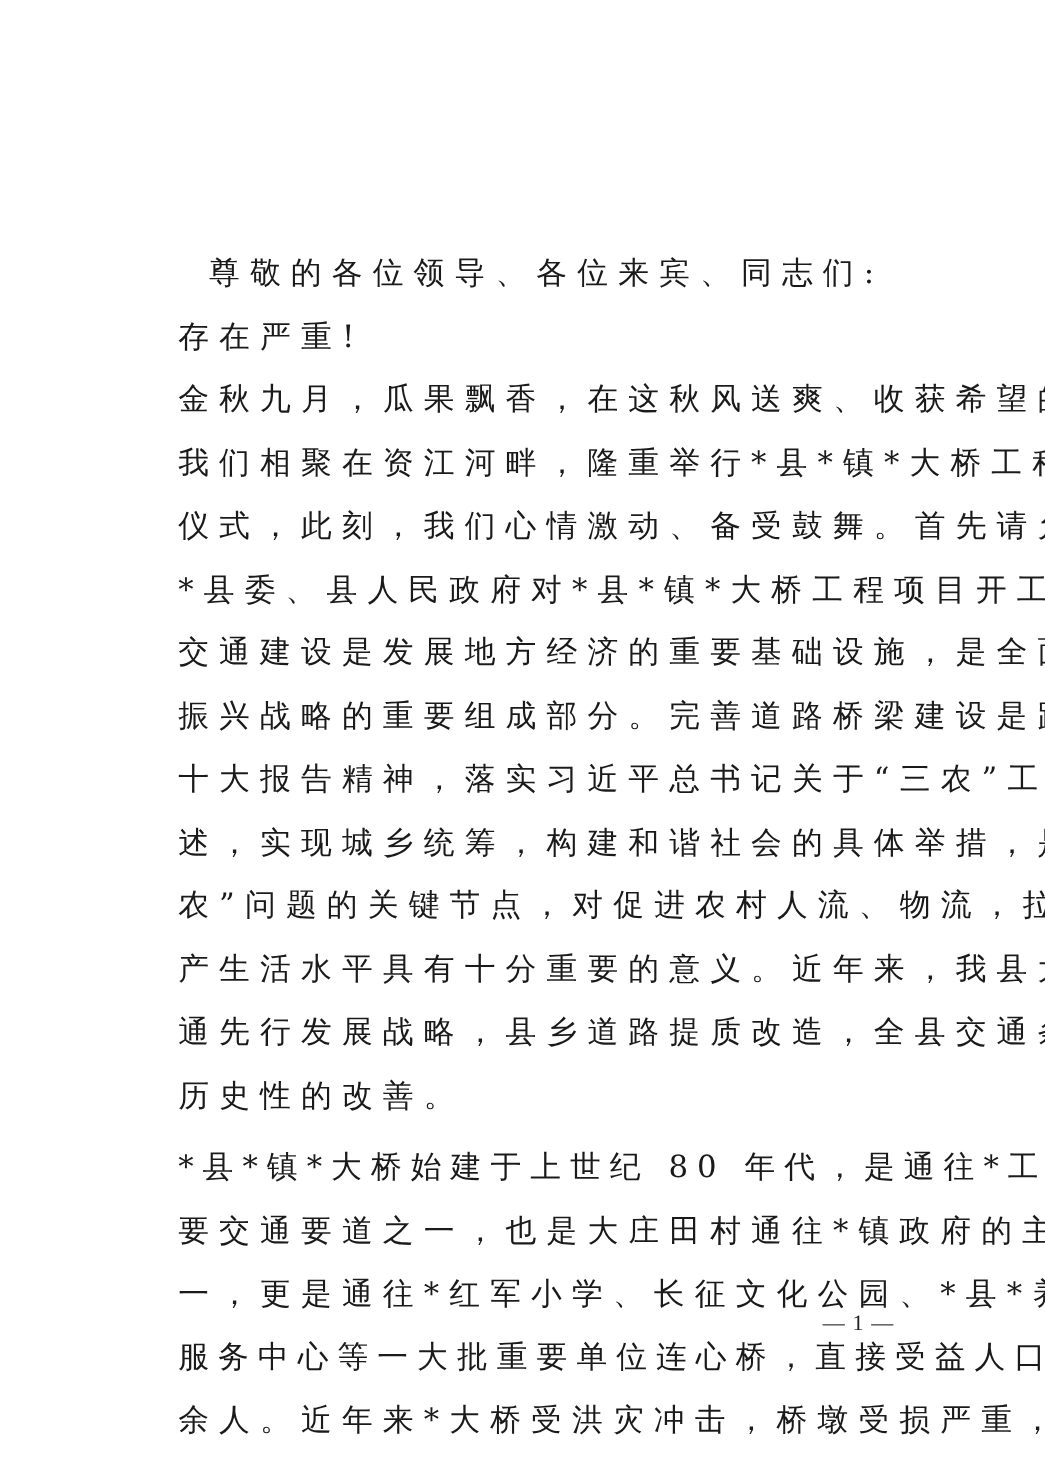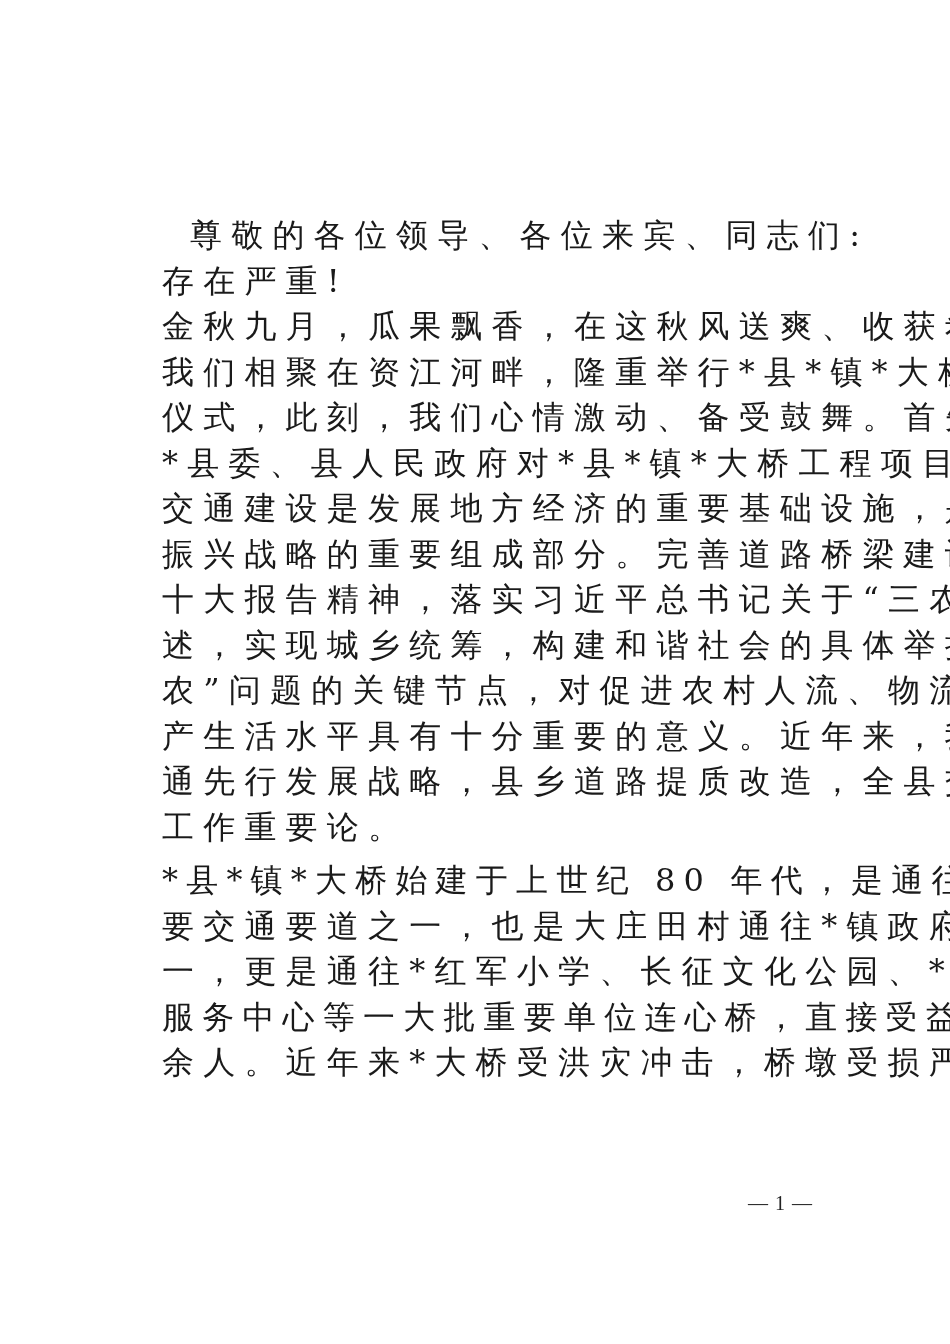--- a/index.html
+++ b/index.html
@@ -25,23 +25,24 @@
     }
     .body-text {
       position: absolute;
       left: 162px;
       top: 213px;
       width: 680px;
     }
     .line {
       height: 45.5px;
       line-height: 45.5px;
-      font-size: 32px;
+      font-size: 28px;
       white-space: nowrap;
       letter-spacing: 9.2px;
+      margin-top: 12px;
     }
     .line.salutation {
       padding-left: 28px;
     }
     .line.latin-heavy {
       letter-spacing: 8.2px;
     }
     .gap {
       height: 8px;
     }
@@ -71,21 +72,21 @@
     </div>
 
     <div class="paragraph">
       <div class="line">交通建设是发展地方经济的重要基础设施，是全面落实乡村</div>
       <div class="line">振兴战略的重要组成部分。完善道路桥梁建设是践行党的二</div>
       <div class="line">十大报告精神，落实习近平总书记关于“三农”工作重要论</div>
       <div class="line">述，实现城乡统筹，构建和谐社会的具体举措，是解决“三</div>
       <div class="line">农”问题的关键节点，对促进农村人流、物流，拉动农民生</div>
       <div class="line">产生活水平具有十分重要的意义。近年来，我县大力实施交</div>
       <div class="line">通先行发展战略，县乡道路提质改造，全县交通条件取得了</div>
-      <div class="line">工作重要论。</div>
+      <div class="line">历史性的改善。</div>
     </div>
 
     <div class="gap"></div>
 
     <div class="paragraph">
       <div class="line latin-heavy">*县*镇*大桥始建于上世纪 80 年代，是通往*工业园区的主</div>
       <div class="line">要交通要道之一，也是大庄田村通往*镇政府的主要公路之</div>
       <div class="line">一，更是通往*红军小学、长征文化公园、*县*养老一体化</div>
       <div class="line latin-heavy">服务中心等一大批重要单位连心桥，直接受益人口达 5300</div>
       <div class="line">余人。近年来*大桥受洪灾冲击，桥墩受损严重，存在严重</div>

